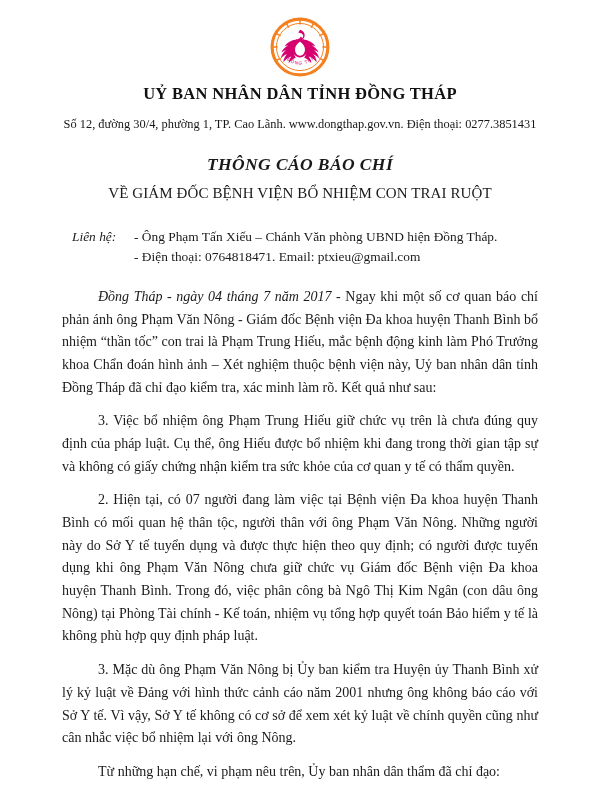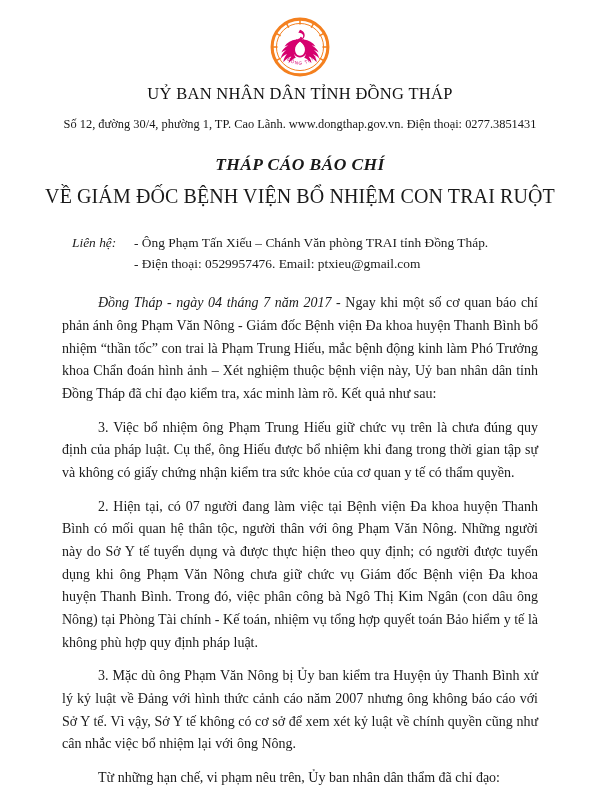--- a/index.html
+++ b/index.html
@@ -35,21 +35,21 @@
     display: block;
   }
 
   
   .masthead {
     text-align: center;
     margin-top: 6px;
   }
   .org-name {
     font-size: 16.5px;
-    font-weight: normal;
+    font-weight: bold;
     letter-spacing: 0.3px;
     line-height: 1.2;
     color: #111;
   }
   .org-address {
     font-size: 12.4px;
     line-height: 1.3;
     margin-top: 12px;
     color: #161616;
   }
@@ -60,21 +60,21 @@
     margin-top: 22px;
   }
   .title-main {
     font-size: 17.5px;
     font-weight: bold;
     font-style: italic;
     letter-spacing: 0.4px;
     line-height: 1.25;
   }
   .title-sub {
-    font-size: 20px;
+    font-size: 15px;
     line-height: 1.25;
     margin-top: 8px;
     letter-spacing: 0.1px;
   }
 
   
   .contact {
     margin: 24px 0 0 0;
     padding-left: 72px;
     padding-right: 86px;
@@ -152,37 +152,37 @@
       </text>
     </svg>
   </div>
 
   <div class="masthead">
     <div class="org-name">UỶ BAN NHÂN DÂN TỈNH ĐỒNG THÁP</div>
     <div class="org-address">Số 12, đường 30/4, phường 1, TP. Cao Lãnh. www.dongthap.gov.vn. Điện thoại: 0277.3851431</div>
   </div>
 
   <div class="title-block">
-    <div class="title-main">THÁP CÁO BÁO CHÍ</div>
+    <div class="title-main">THÔNG CÁO BÁO CHÍ</div>
     <div class="title-sub">VỀ GIÁM ĐỐC BỆNH VIỆN BỔ NHIỆM CON TRAI RUỘT</div>
   </div>
 
   <div class="contact">
     <div class="contact-row">
       <span class="contact-label">Liên hệ:</span>
-      <span class="contact-value">- Ông Phạm Tấn Xiếu – Chánh Văn phòng TRAI tỉnh Đồng Tháp.</span>
+      <span class="contact-value">- Ông Phạm Tấn Xiếu – Chánh Văn phòng UBND hiện Đồng Tháp.</span>
     </div>
     <div class="contact-row second">
       <span class="contact-label">Liên hệ:</span>
-      <span class="contact-value">- Điện thoại: 0529957476. Email: ptxieu@gmail.com</span>
+      <span class="contact-value">- Điện thoại: 0764818471. Email: ptxieu@gmail.com</span>
     </div>
   </div>
 
   <div class="body-text">
     <p class="para"><span class="dateline">Đồng Tháp - ngày 04 tháng 7 năm 2017 - </span><span>Ngay khi một số cơ quan báo chí phản ánh ông Phạm Văn Nông - Giám đốc Bệnh viện Đa khoa huyện Thanh Bình bổ nhiệm “thần tốc” con trai là Phạm Trung Hiếu, mắc bệnh động kinh làm Phó Trưởng khoa Chẩn đoán hình ảnh – Xét nghiệm thuộc bệnh viện này, Uỷ ban nhân dân tỉnh Đồng Tháp đã chỉ đạo kiểm tra, xác minh làm rõ. Kết quả như sau:</span></p>
     <p class="para">3. Việc bổ nhiệm ông Phạm Trung Hiếu giữ chức vụ trên là chưa đúng quy định của pháp luật. Cụ thể, ông Hiếu được bổ nhiệm khi đang trong thời gian tập sự và không có giấy chứng nhận kiểm tra sức khỏe của cơ quan y tế có thẩm quyền.</p>
     <p class="para">2. Hiện tại, có 07 người đang làm việc tại Bệnh viện Đa khoa huyện Thanh Bình có mối quan hệ thân tộc, người thân với ông Phạm Văn Nông. Những người này do Sở Y tế tuyển dụng và được thực hiện theo quy định; có người được tuyển dụng khi ông Phạm Văn Nông chưa giữ chức vụ Giám đốc Bệnh viện Đa khoa huyện Thanh Bình. Trong đó, việc phân công bà Ngô Thị Kim Ngân (con dâu ông Nông) tại Phòng Tài chính - Kế toán, nhiệm vụ tổng hợp quyết toán Bảo hiểm y tế là không phù hợp quy định pháp luật.</p>
-    <p class="para">3. Mặc dù ông Phạm Văn Nông bị Ủy ban kiểm tra Huyện ủy Thanh Bình xử lý kỷ luật về Đảng với hình thức cảnh cáo năm 2007 nhưng ông không báo cáo với Sở Y tế. Vì vậy, Sở Y tế không có cơ sở để xem xét kỷ luật về chính quyền cũng như cân nhắc việc bổ nhiệm lại với ông Nông.</p>
+    <p class="para">3. Mặc dù ông Phạm Văn Nông bị Ủy ban kiểm tra Huyện ủy Thanh Bình xử lý kỷ luật về Đảng với hình thức cảnh cáo năm 2001 nhưng ông không báo cáo với Sở Y tế. Vì vậy, Sở Y tế không có cơ sở để xem xét kỷ luật về chính quyền cũng như cân nhắc việc bổ nhiệm lại với ông Nông.</p>
     <p class="para">Từ những hạn chế, vi phạm nêu trên, Ủy ban nhân dân thẩm đã chỉ đạo:</p>
     <p class="para">1. Đối với Giám đốc Bệnh viện Đa khoa huyện Thanh Bình: Hủy Quyết định số 19/QĐ-BV ngày 22/4/2013 của Giám đốc Bệnh viện đa khoa huyện Thanh Bình về việc bổ nhiệm ông Phạm Trung Hiếu, Phó Trưởng khoa Chẩn đoán hình ảnh - Xét nghiệm, Bệnh viện Đa khoa huyện Thanh Bình; chuyển vị trí công tác khác đối với bà Ngô Thị Kim Ngân đảm bảo phù hợp chuyên môn, nghiệp vụ.</p>
   </div>
 
 </div>
 
 </body></html>

